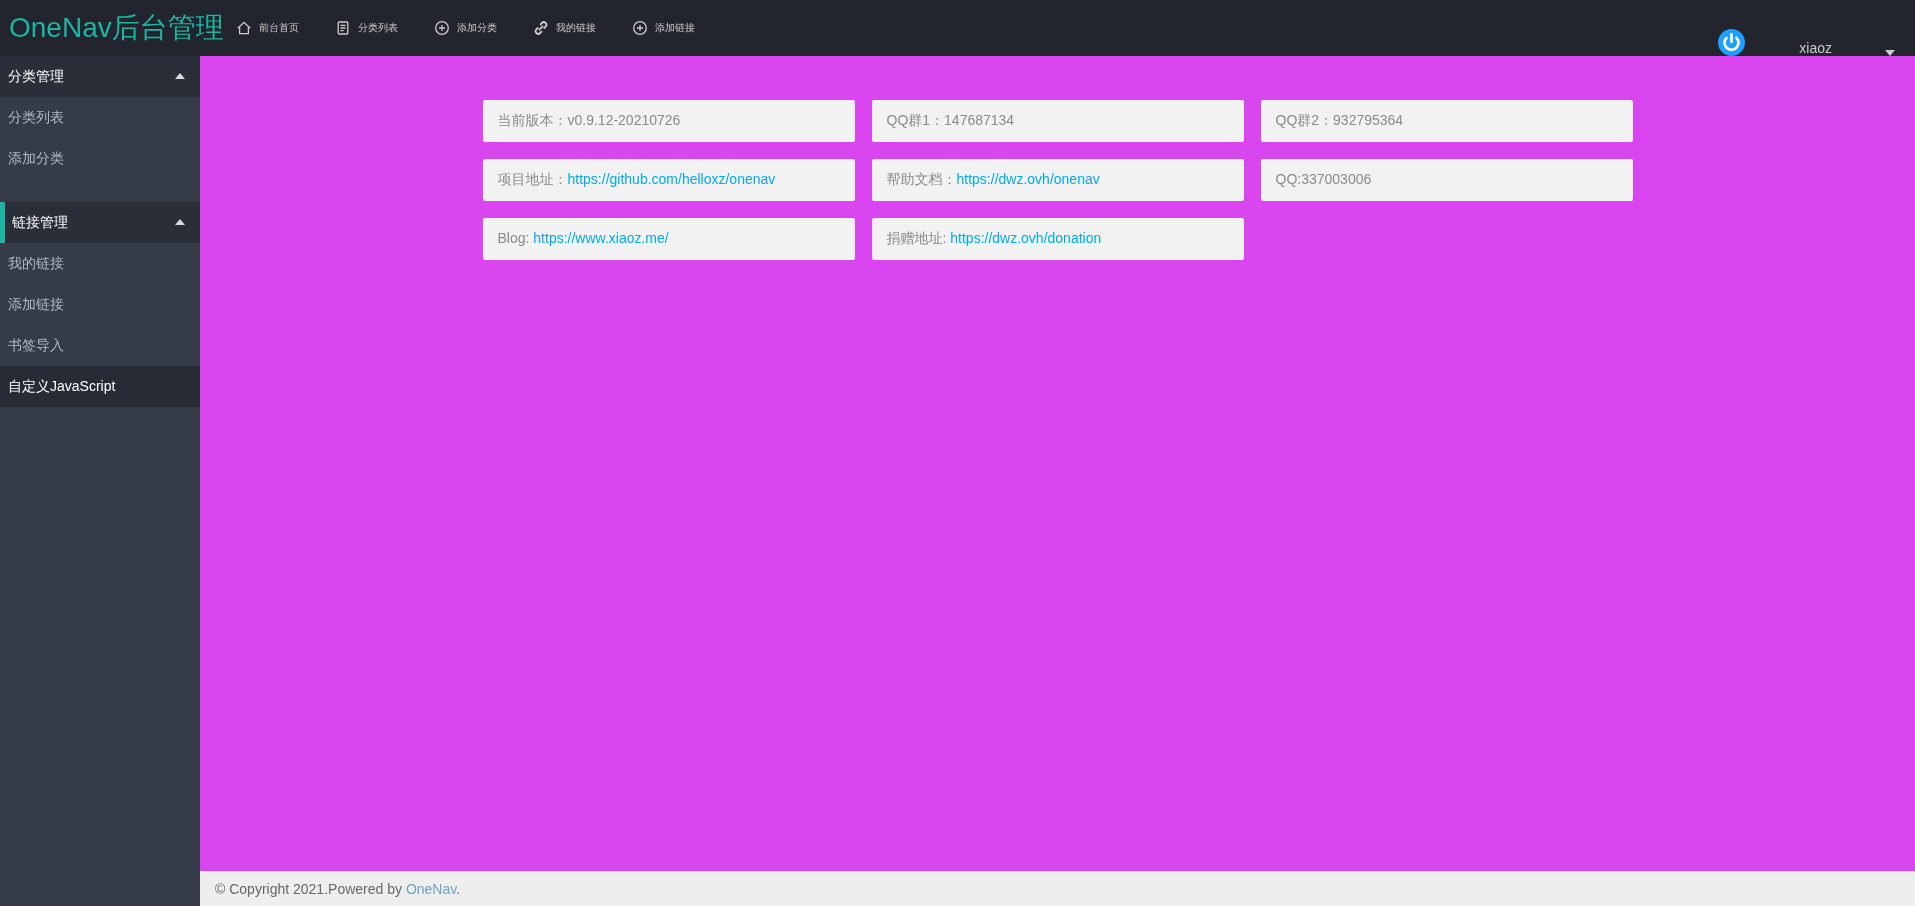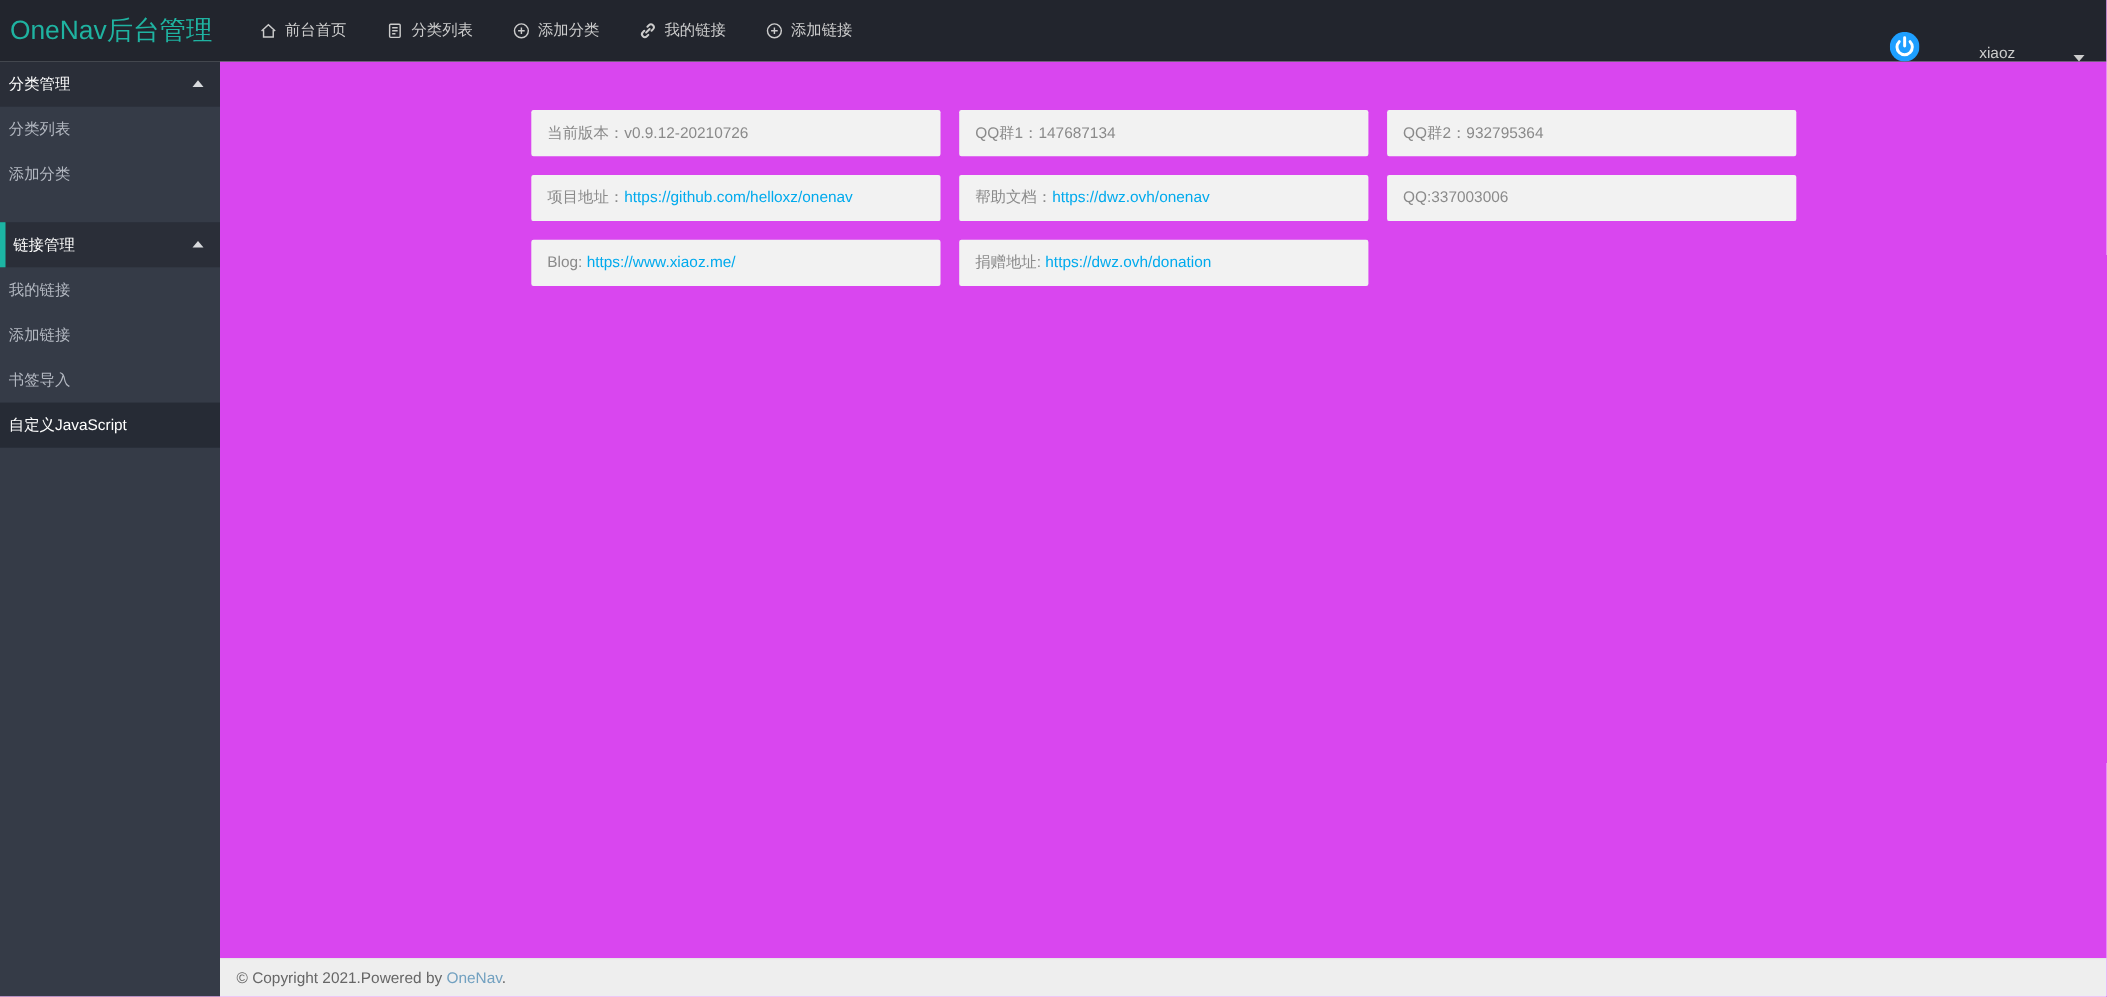--- a/index.html
+++ b/index.html
@@ -13,26 +13,26 @@
 
   
   .header {
     position: absolute; top: 0; left: 0; right: 0; height: 56px;
     background: #22252d;
     display: flex; align-items: stretch;
     z-index: 10;
   }
   .logo {
     width: 200px; line-height: 56px; padding-left: 9px;
-    color: #1fb3a1; font-size: 24px; white-space: nowrap;
+    color: #1fb3a1; font-size: 28px; white-space: nowrap;
   }
   .top-nav { display: flex; margin-left: 18px; }
   .top-nav .nav-item {
     display: flex; align-items: center; padding: 0 18px;
-    color: #cccccc; font-size: 14px; cursor: pointer; height: 56px;
+    color: #cccccc; font-size: 10px; cursor: pointer; height: 56px;
   }
   .top-nav .nav-item svg { margin-right: 7px; }
   .user-menu {
     margin-left: auto; display: flex; align-items: flex-end;
     padding: 0 20px; color: #cccccc; cursor: pointer; gap: 44px;
   }
   .user-menu .uname { margin: 0 9px 0 10px; font-size: 14px; }
   .caret-down {
     width: 0; height: 0; border-left: 5px solid transparent;
     border-right: 5px solid transparent; border-top: 6px solid #cccccc;

